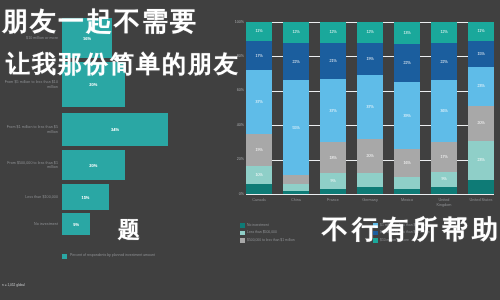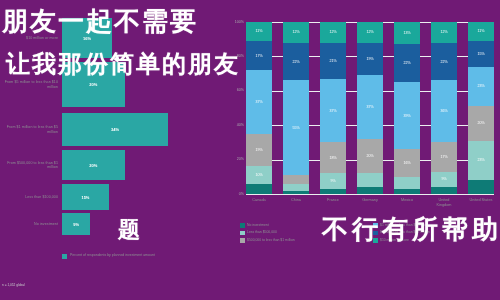--- a/index.html
+++ b/index.html
@@ -1,21 +1,21 @@
 <!DOCTYPE html>
 <html><head>
 <meta charset="utf-8">
 <style>
   html,body{margin:0;padding:0;}
   body{
     width:500px;height:300px;overflow:hidden;background:#ffffff;
     font-family:"Liberation Sans","DejaVu Sans",sans-serif;
     -webkit-font-smoothing:antialiased;
   }
-  .stage{position:relative;width:500px;height:300px;overflow:hidden;background:#701a75;}
+  .stage{position:relative;width:500px;height:300px;overflow:hidden;background:#404040;}
 
   
   .panel-left{position:absolute;left:0;top:0;width:225px;height:300px;}
   .lbar-row{position:absolute;left:0;width:225px;display:flex;align-items:center;}
   .lbar-label{
     width:58px;text-align:right;padding-right:4px;
     font-size:3.6px;line-height:1.25;color:#8d8f92;letter-spacing:.02em;
   }
   .lbar-track{position:relative;height:100%;flex:1;}
   .lbar-fill{

